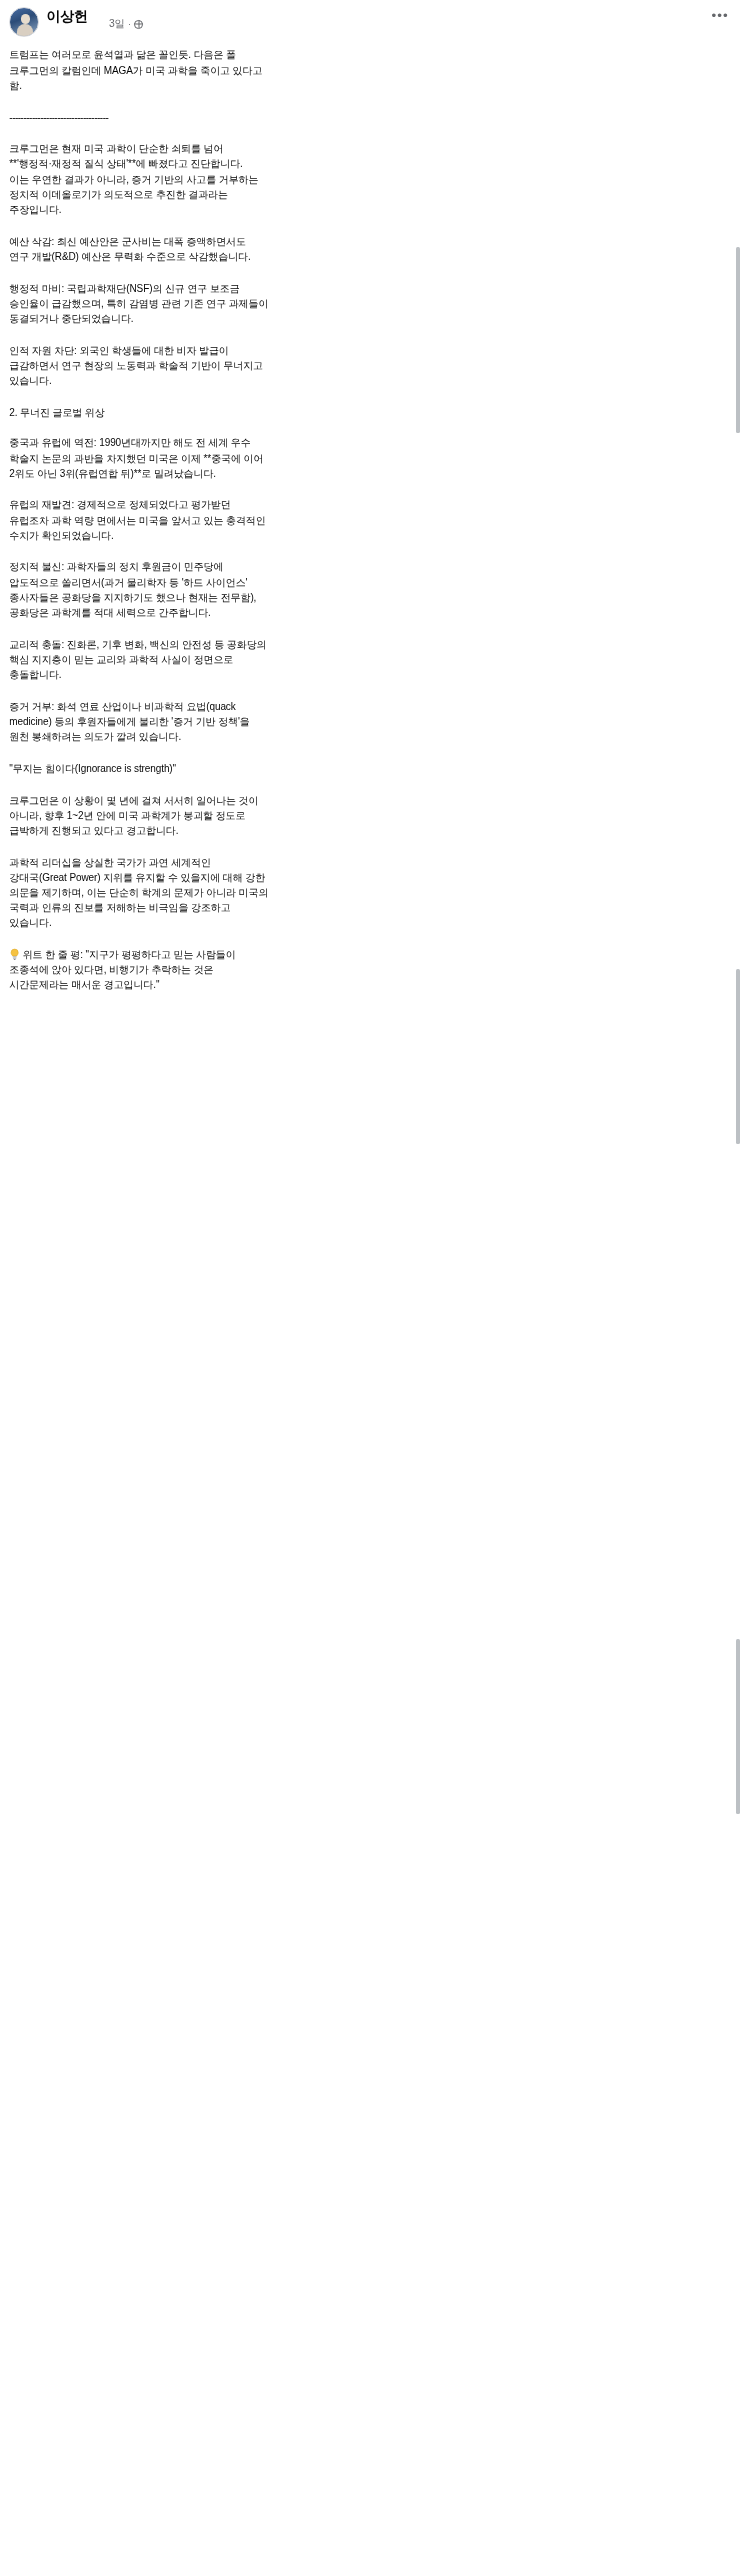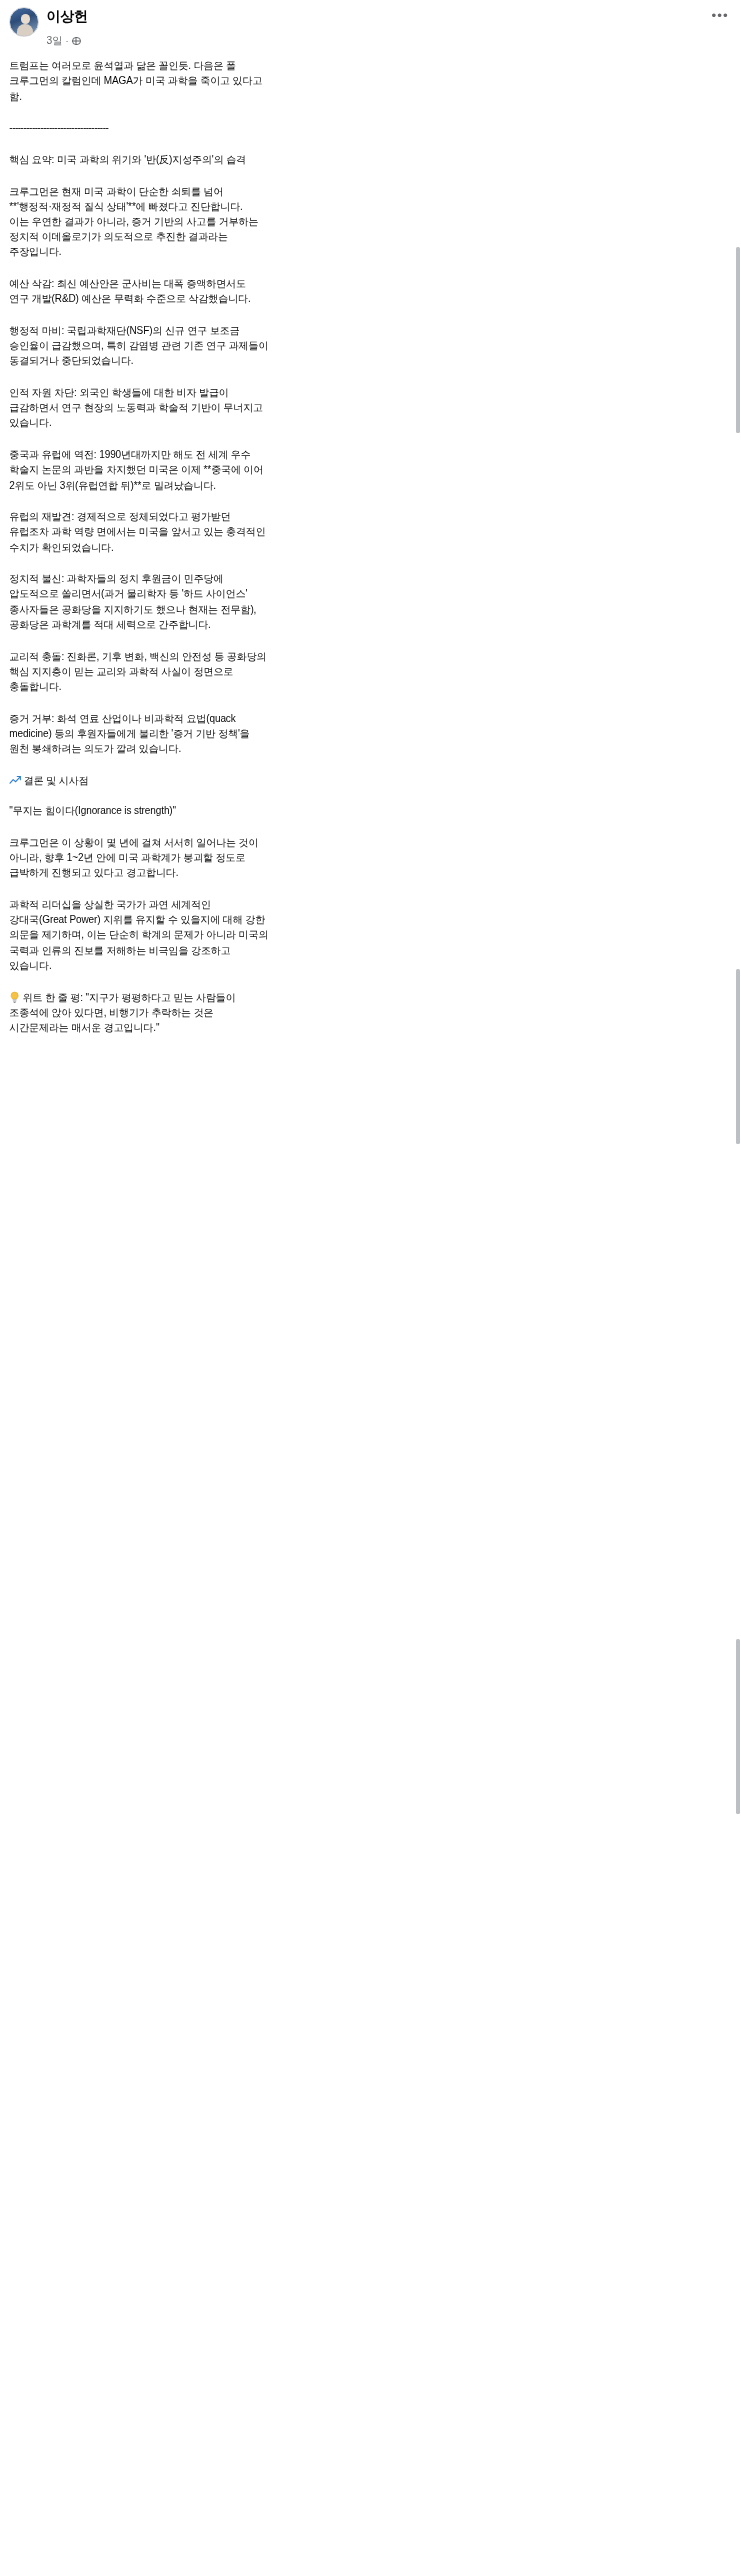--- a/index.html
+++ b/index.html
@@ -47,23 +47,24 @@
     position: absolute;
     left: 10.3px;
     top: 6.2px;
     width: 9.3px;
     height: 9.3px;
     border-radius: 50%;
     background: #e7dccd;
   }
   .header-text {
     display: flex;
-    flex-direction: column;
+    flex-direction: row;
     justify-content: center;
     padding-top: 1px;
+    gap: 21px;
   }
   .author-name {
     font-size: 14px;
     font-weight: bold;
     color: #050505;
     line-height: 1.2;
     letter-spacing: -0.2px;
   }
   .meta-line {
     display: flex;
@@ -178,57 +179,53 @@
   </div>
 
   <div class="body">
 
     <p class="para">트럼프는 여러모로 윤석열과 닮은 꼴인듯. 다음은 폴
 크루그먼의 칼럼인데 MAGA가 미국 과학을 죽이고 있다고
 함.</p>
 
     <p class="para divider-text">-----------------------------------</p>
 
-    <p class="para">핵심 요약: 미국 과학의 위기와 '반(反)지성주의'의 습격</p>
 
     <p class="para"><span>크루그먼은 현재 미국 과학이 단순한 쇠퇴를 넘어</span><br><span>**'행정적·재정적 질식 상태'**에 빠졌다고 진단합니다.</span><br><span>이는 우연한 결과가 아니라, 증거 기반의 사고를 거부하는
 정치적 이데올로기가 의도적으로 추진한 결과라는
 주장입니다.</span></p>
 
     <p class="para">예산 삭감: 최신 예산안은 군사비는 대폭 증액하면서도
 연구 개발(R&amp;D) 예산은 무력화 수준으로 삭감했습니다.</p>
     <p class="para">행정적 마비: 국립과학재단(NSF)의 신규 연구 보조금
 승인율이 급감했으며, 특히 감염병 관련 기존 연구 과제들이
 동결되거나 중단되었습니다.</p>
     <p class="para">인적 자원 차단: 외국인 학생들에 대한 비자 발급이
 급감하면서 연구 현장의 노동력과 학술적 기반이 무너지고
 있습니다.</p>
 
+    <p class="para tight">2. 무너진 글로벌 위상</p>
     <p class="para"><span>중국과 유럽에 역전: 1990년대까지만 해도 전 세계 우수
 학술지 논문의 과반을 차지했던 미국은 이제 </span><span>**중국에 이어
 2위도 아닌 3위(유럽연합 뒤)**</span><span>로 밀려났습니다.</span></p>
     <p class="para">유럽의 재발견: 경제적으로 정체되었다고 평가받던
 유럽조차 과학 역량 면에서는 미국을 앞서고 있는 충격적인
 수치가 확인되었습니다.</p>
 
     <p class="para">정치적 불신: 과학자들의 정치 후원금이 민주당에
 압도적으로 쏠리면서(과거 물리학자 등 '하드 사이언스'
 종사자들은 공화당을 지지하기도 했으나 현재는 전무함),
 공화당은 과학계를 적대 세력으로 간주합니다.</p>
     <p class="para">교리적 충돌: 진화론, 기후 변화, 백신의 안전성 등 공화당의
 핵심 지지층이 믿는 교리와 과학적 사실이 정면으로
 충돌합니다.</p>
     <p class="para">증거 거부: 화석 연료 산업이나 비과학적 요법(quack
 medicine) 등의 후원자들에게 불리한 '증거 기반 정책'을
 원천 봉쇄하려는 의도가 깔려 있습니다.</p>
 
-    <p class="para tight"><span class="chart-emoji"><svg width="12.4" height="10.3" viewBox="0 0 24 20">
-            <polyline points="2,16 8,9 13,13 22,3" fill="none" stroke="#2f7fd1" stroke-width="2.2" stroke-linecap="round" stroke-linejoin="round"></polyline>
-            <polyline points="16,3 22,3 22,9" fill="none" stroke="#2f7fd1" stroke-width="2.2" stroke-linecap="round" stroke-linejoin="round"></polyline>
-          </svg></span><span>결론 및 시사점</span></p>
     <p class="para">"무지는 힘이다(Ignorance is strength)"</p>
     <p class="para">크루그먼은 이 상황이 몇 년에 걸쳐 서서히 일어나는 것이
 아니라, 향후 1~2년 안에 미국 과학계가 붕괴할 정도로
 급박하게 진행되고 있다고 경고합니다.</p>
     <p class="para">과학적 리더십을 상실한 국가가 과연 세계적인
 강대국(Great Power) 지위를 유지할 수 있을지에 대해 강한
 의문을 제기하며, 이는 단순히 학계의 문제가 아니라 미국의
 국력과 인류의 진보를 저해하는 비극임을 강조하고
 있습니다.</p>
 

